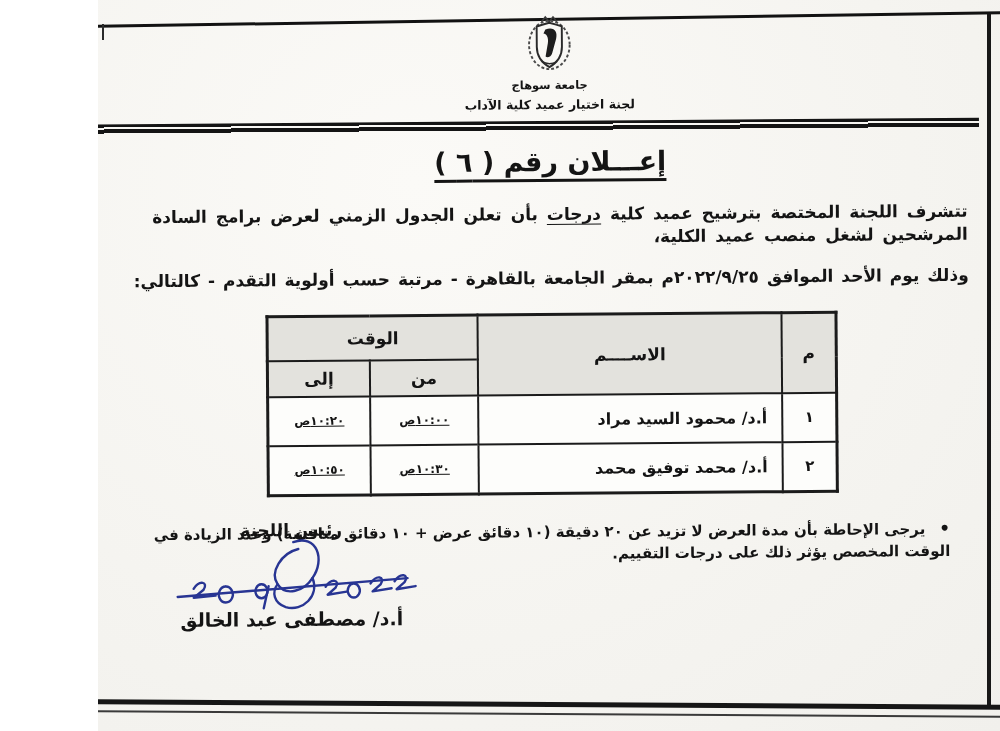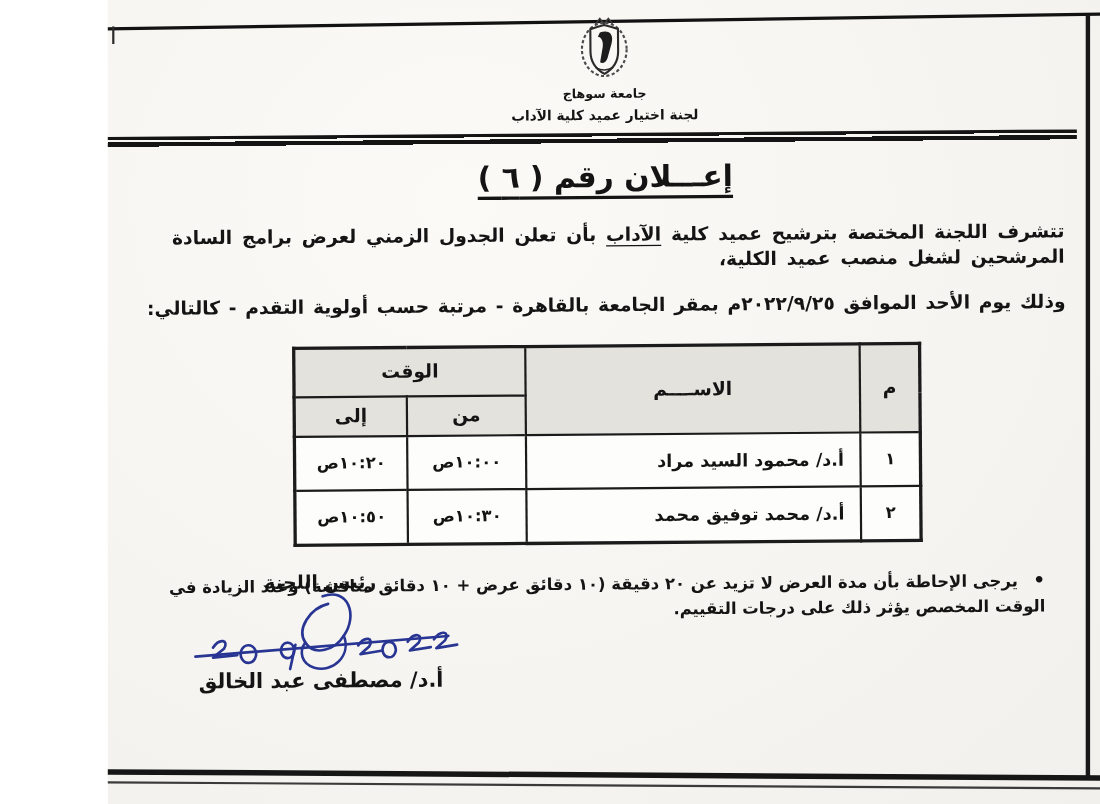--- a/index.html
+++ b/index.html
@@ -40,21 +40,21 @@
   .schedule th{background:#e3e2dd;font-size:17px;text-align:center;}
   .c-num{width:50px;}
   .c-name{width:300px;}
   .c-from{width:104px;}
   .c-to{width:98px;}
   .row-h1 th{height:40px;}
   .row-h2 th{height:32px;margin-left:28px;}
   .row-data td{height:45px;}
   td.cell-num{text-align:center;font-size:15px;}
   td.cell-name{text-align:right;padding-right:14px;font-size:16px;}
-  td.cell-time{text-align:center;font-size:15px;}
+  td.cell-time{text-align:center;font-size:12px;text-decoration:underline;}
   
   .note{margin:25px 54px 0 30px;font-size:15px;text-align:right;line-height:1.4;}
   .note .bullet{font-size:17px;margin-left:14px;}
   
   .signature{position:absolute;left:36px;top:518px;width:306px;text-align:center;}
   .sig-role{font-size:17px;}
   .sig-scribble{display:block;margin:-6px auto -16px;}
   .sig-name{font-size:19px;margin-top:2px;}
 </style>
 </head>
@@ -80,21 +80,21 @@
         <path d="M22 50 C27 53 33 53 38 50" fill="none" stroke="#2a2a2a" stroke-width="1.5"></path>
       </svg>
       <div class="uni-name">جامعة سوهاج</div>
       <div class="committee-name">لجنة اختيار عميد كلية الآداب</div>
     </div>
 
     <div class="rule-double"></div>
 
     <h1 class="title">إعـــلان رقم ( ٦ )</h1>
 
-    <p class="p-intro"><span>تتشرف اللجنة المختصة بترشيح عميد كلية </span><span class="u">الآداب</span><span> بأن تعلن الجدول الزمني لعرض برامج السادة المرشحين لشغل منصب عميد الكلية،</span></p>
+    <p class="p-intro"><span>تتشرف اللجنة المختصة بترشيح عميد كلية </span><span class="u">درجات</span><span> بأن تعلن الجدول الزمني لعرض برامج السادة المرشحين لشغل منصب عميد الكلية،</span></p>
 
     <p class="p-date">وذلك يوم الأحد الموافق ٢٠٢٢/٩/٢٥م بمقر الجامعة بالقاهرة - مرتبة حسب أولوية التقدم - كالتالي:</p>
 
     <table class="schedule">
       <tbody>
         <tr class="row-h1">
           <th class="c-num" rowspan="2">م</th>
           <th class="c-name" rowspan="2">الاســــم</th>
           <th colspan="2">الوقت</th>
         </tr>

